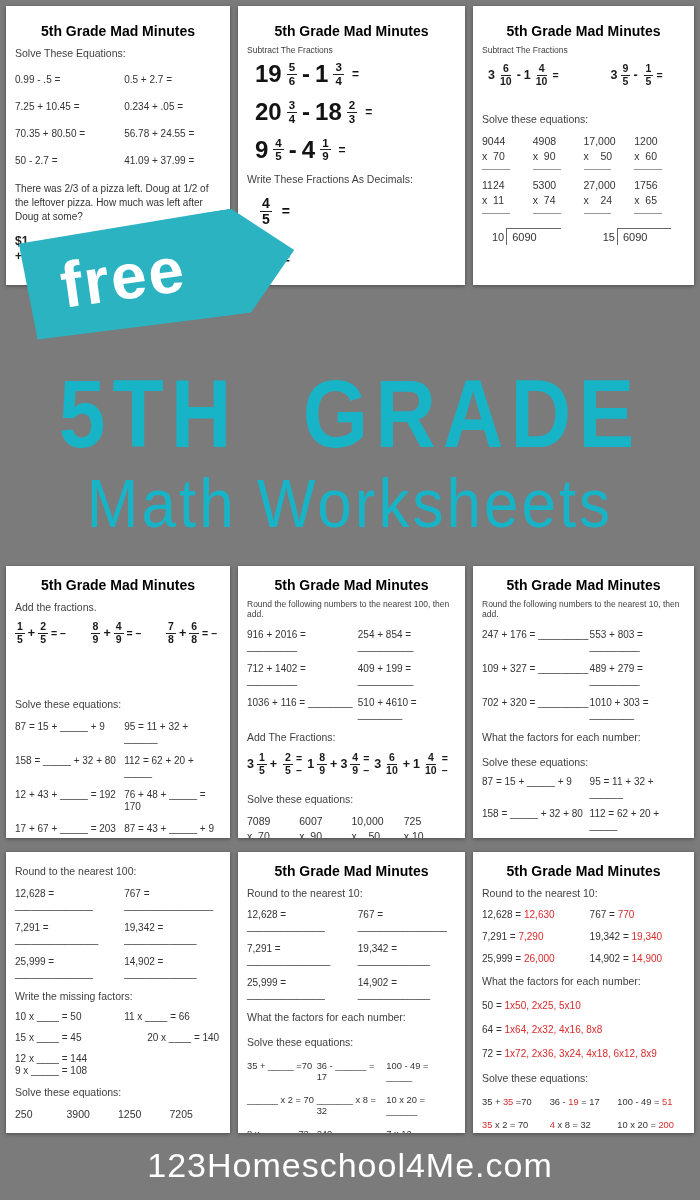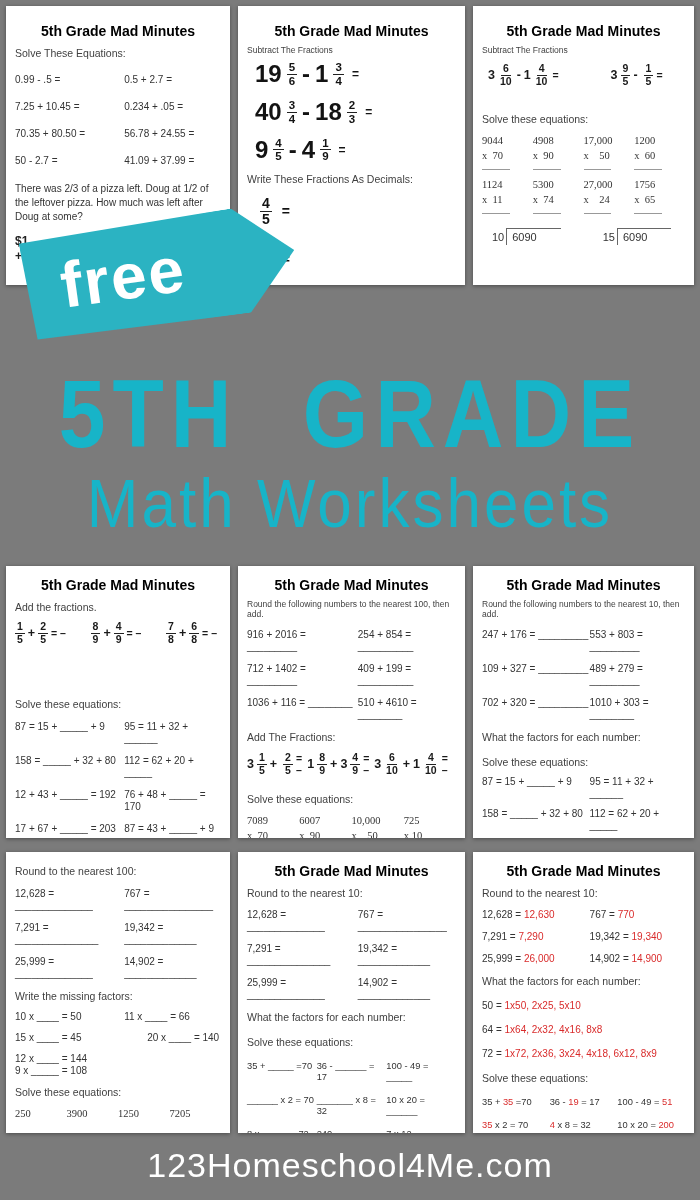--- a/index.html
+++ b/index.html
@@ -32,21 +32,21 @@
   .bigp .eqs{font-size:12px;margin-left:3px;}
   .decf{display:flex;align-items:center;gap:10px;font-size:14px;font-weight:bold;color:#111;
         margin:10px 0 16px 13px;}
   .fprow{display:flex;margin:8px 0;}
   .fprob{display:flex;align-items:center;gap:3px;font-weight:bold;color:#1a1a1a;font-size:12.5px;}
   .fprob .frac{font-size:10.5px;}
   .fprob .eqs{font-size:10.5px;}
   .ws3row{gap:52px;margin-left:6px;margin-bottom:26px;}
   .spread{justify-content:space-between;padding-right:4px;}
   .mrow{display:flex;font-size:10.5px;color:#333;margin:9px 0 2px;}
-  .mult{flex:1;font-family:Liberation Serif, serif;}
+  .mult{flex:1;}
   .mt,.mb{display:block;white-space:pre;}
   .mb{margin-top:3px;}
   .ml{display:block;border-bottom:1px solid #999;width:55%;margin-top:6px;}
   .drow{display:flex;margin:14px 0 0 10px;gap:42px;font-size:11px;color:#333;}
   .ldiv{display:flex;}
   .dq{align-self:flex-end;padding-bottom:1px;}
   .dd{border-left:1.2px solid #666;border-top:1.2px solid #666;padding:2px 24px 1px 5px;margin-left:2px;}
   .money{font-size:12px;font-weight:bold;color:#222;margin-top:2px;}
   .gap38{height:38px;}
   
@@ -108,21 +108,21 @@
           </span>
         <span>-</span>
         <span>1</span>
         <span class="frac">
             <span class="fn">3</span>
             <span class="fd">4</span>
           </span>
         <span class="eqs">=</span>
       </div>
         <div class="bigp">
-        <span>40</span>
+        <span>20</span>
         <span class="frac">
             <span class="fn">3</span>
             <span class="fd">4</span>
           </span>
         <span>-</span>
         <span>18</span>
         <span class="frac">
             <span class="fn">2</span>
             <span class="fd">3</span>
           </span>

